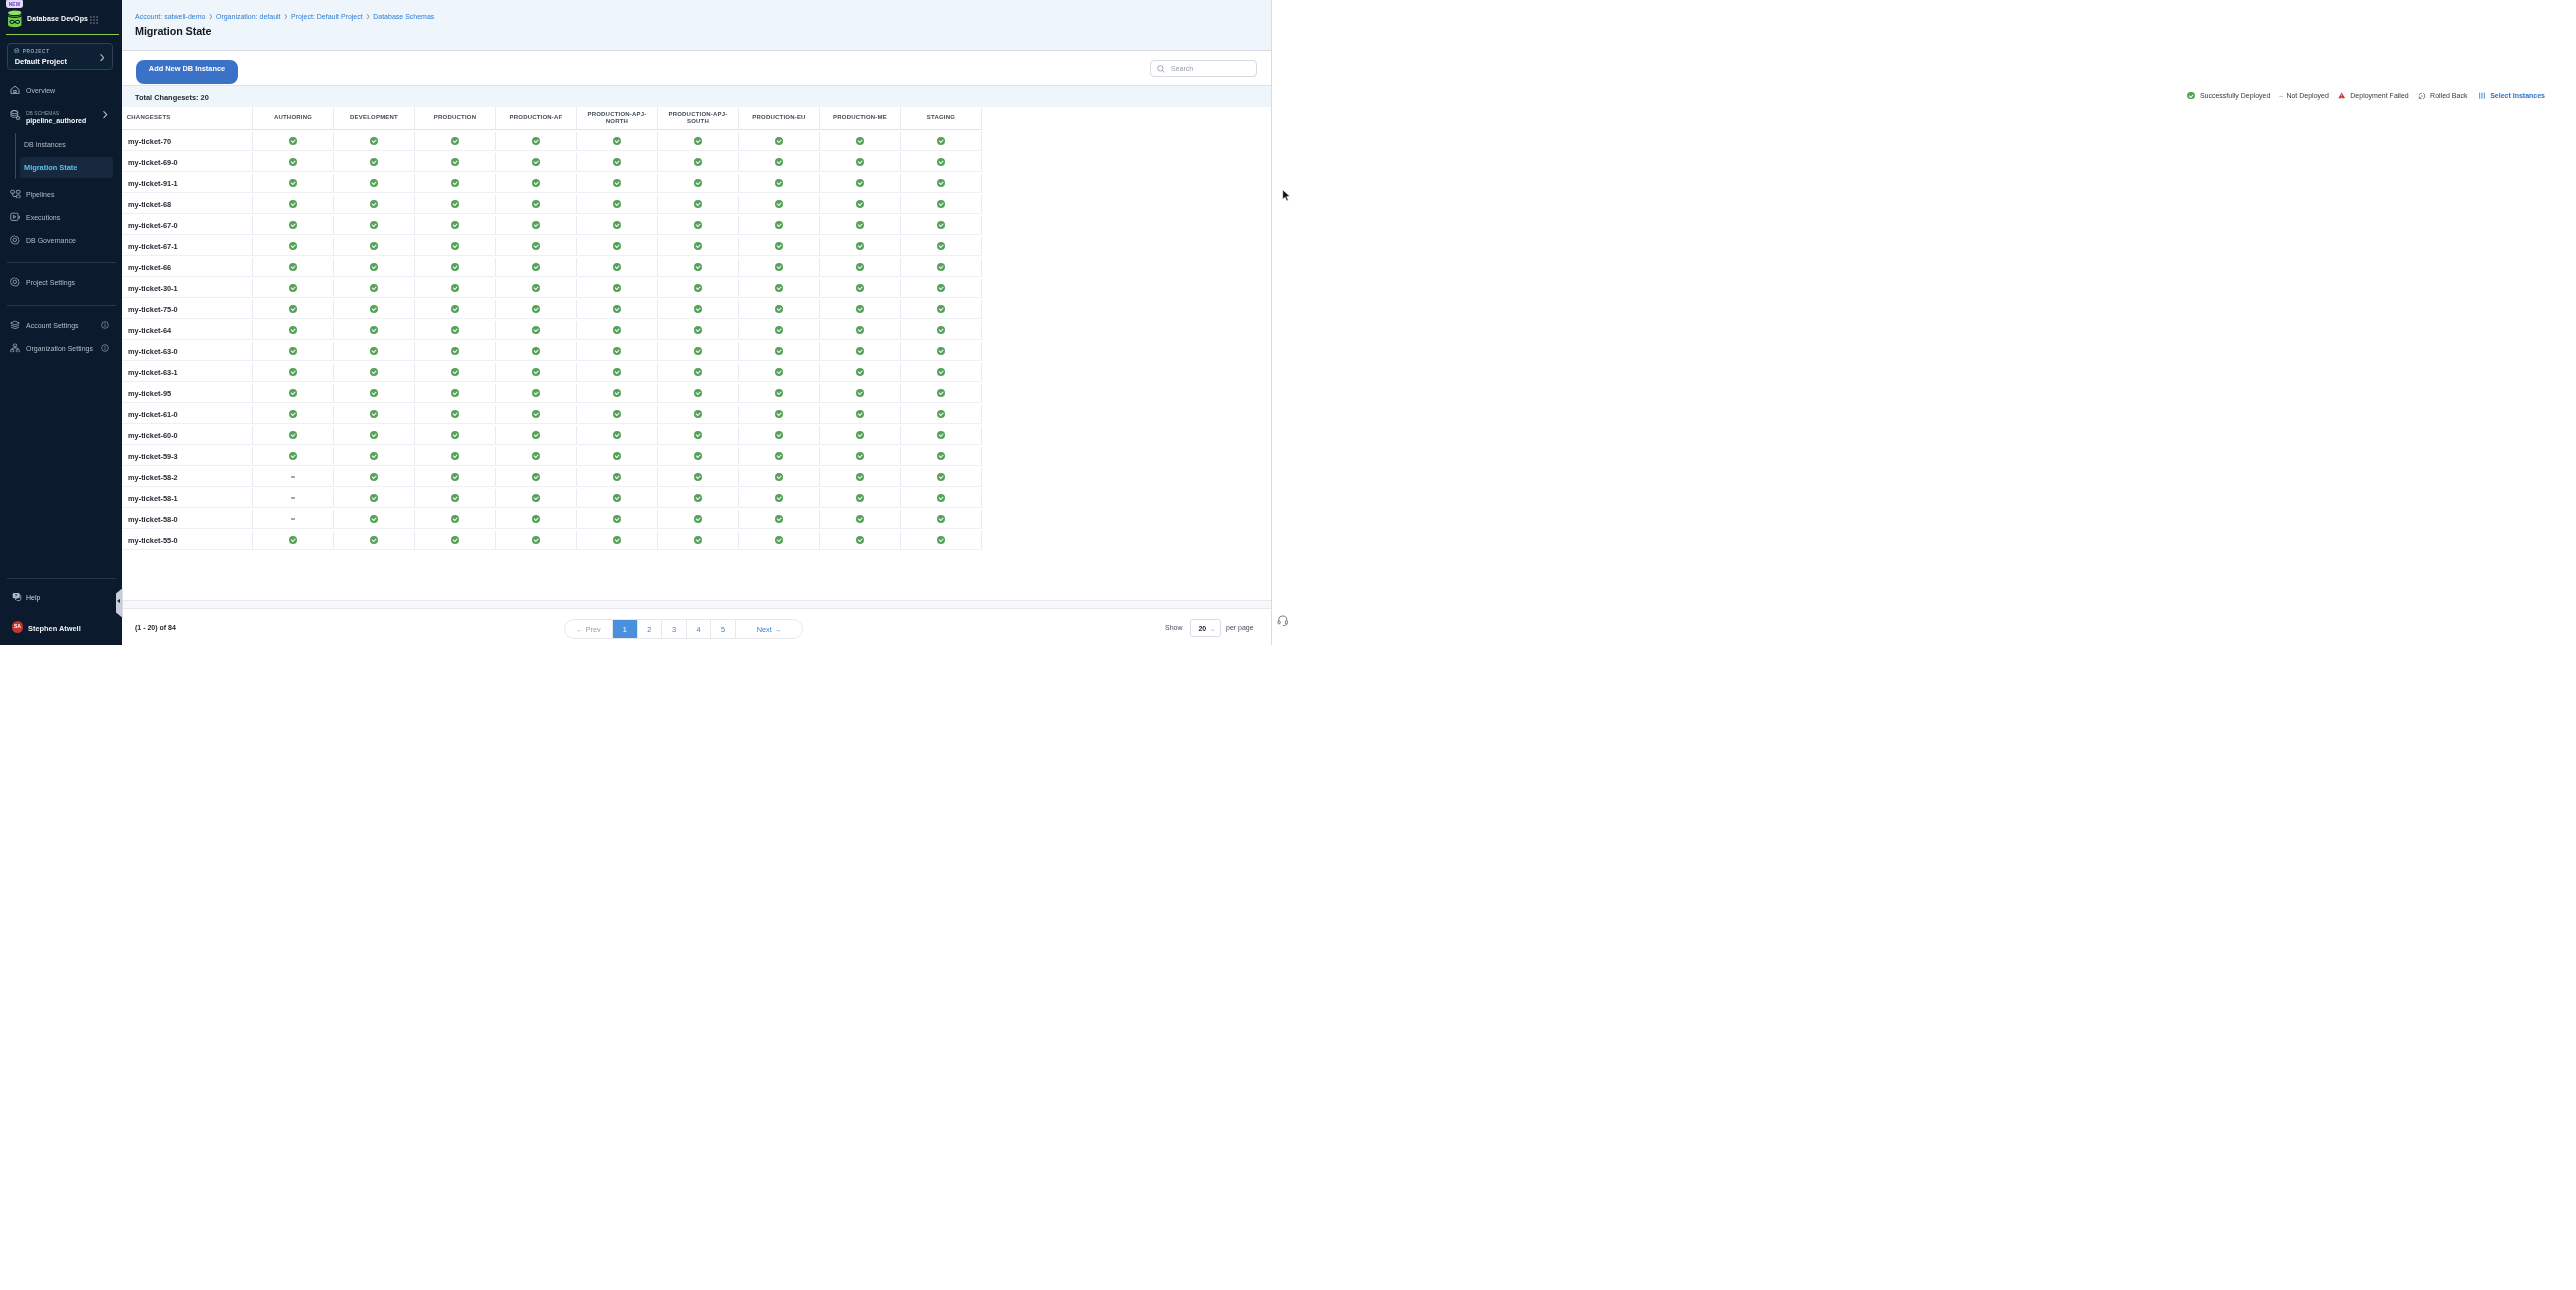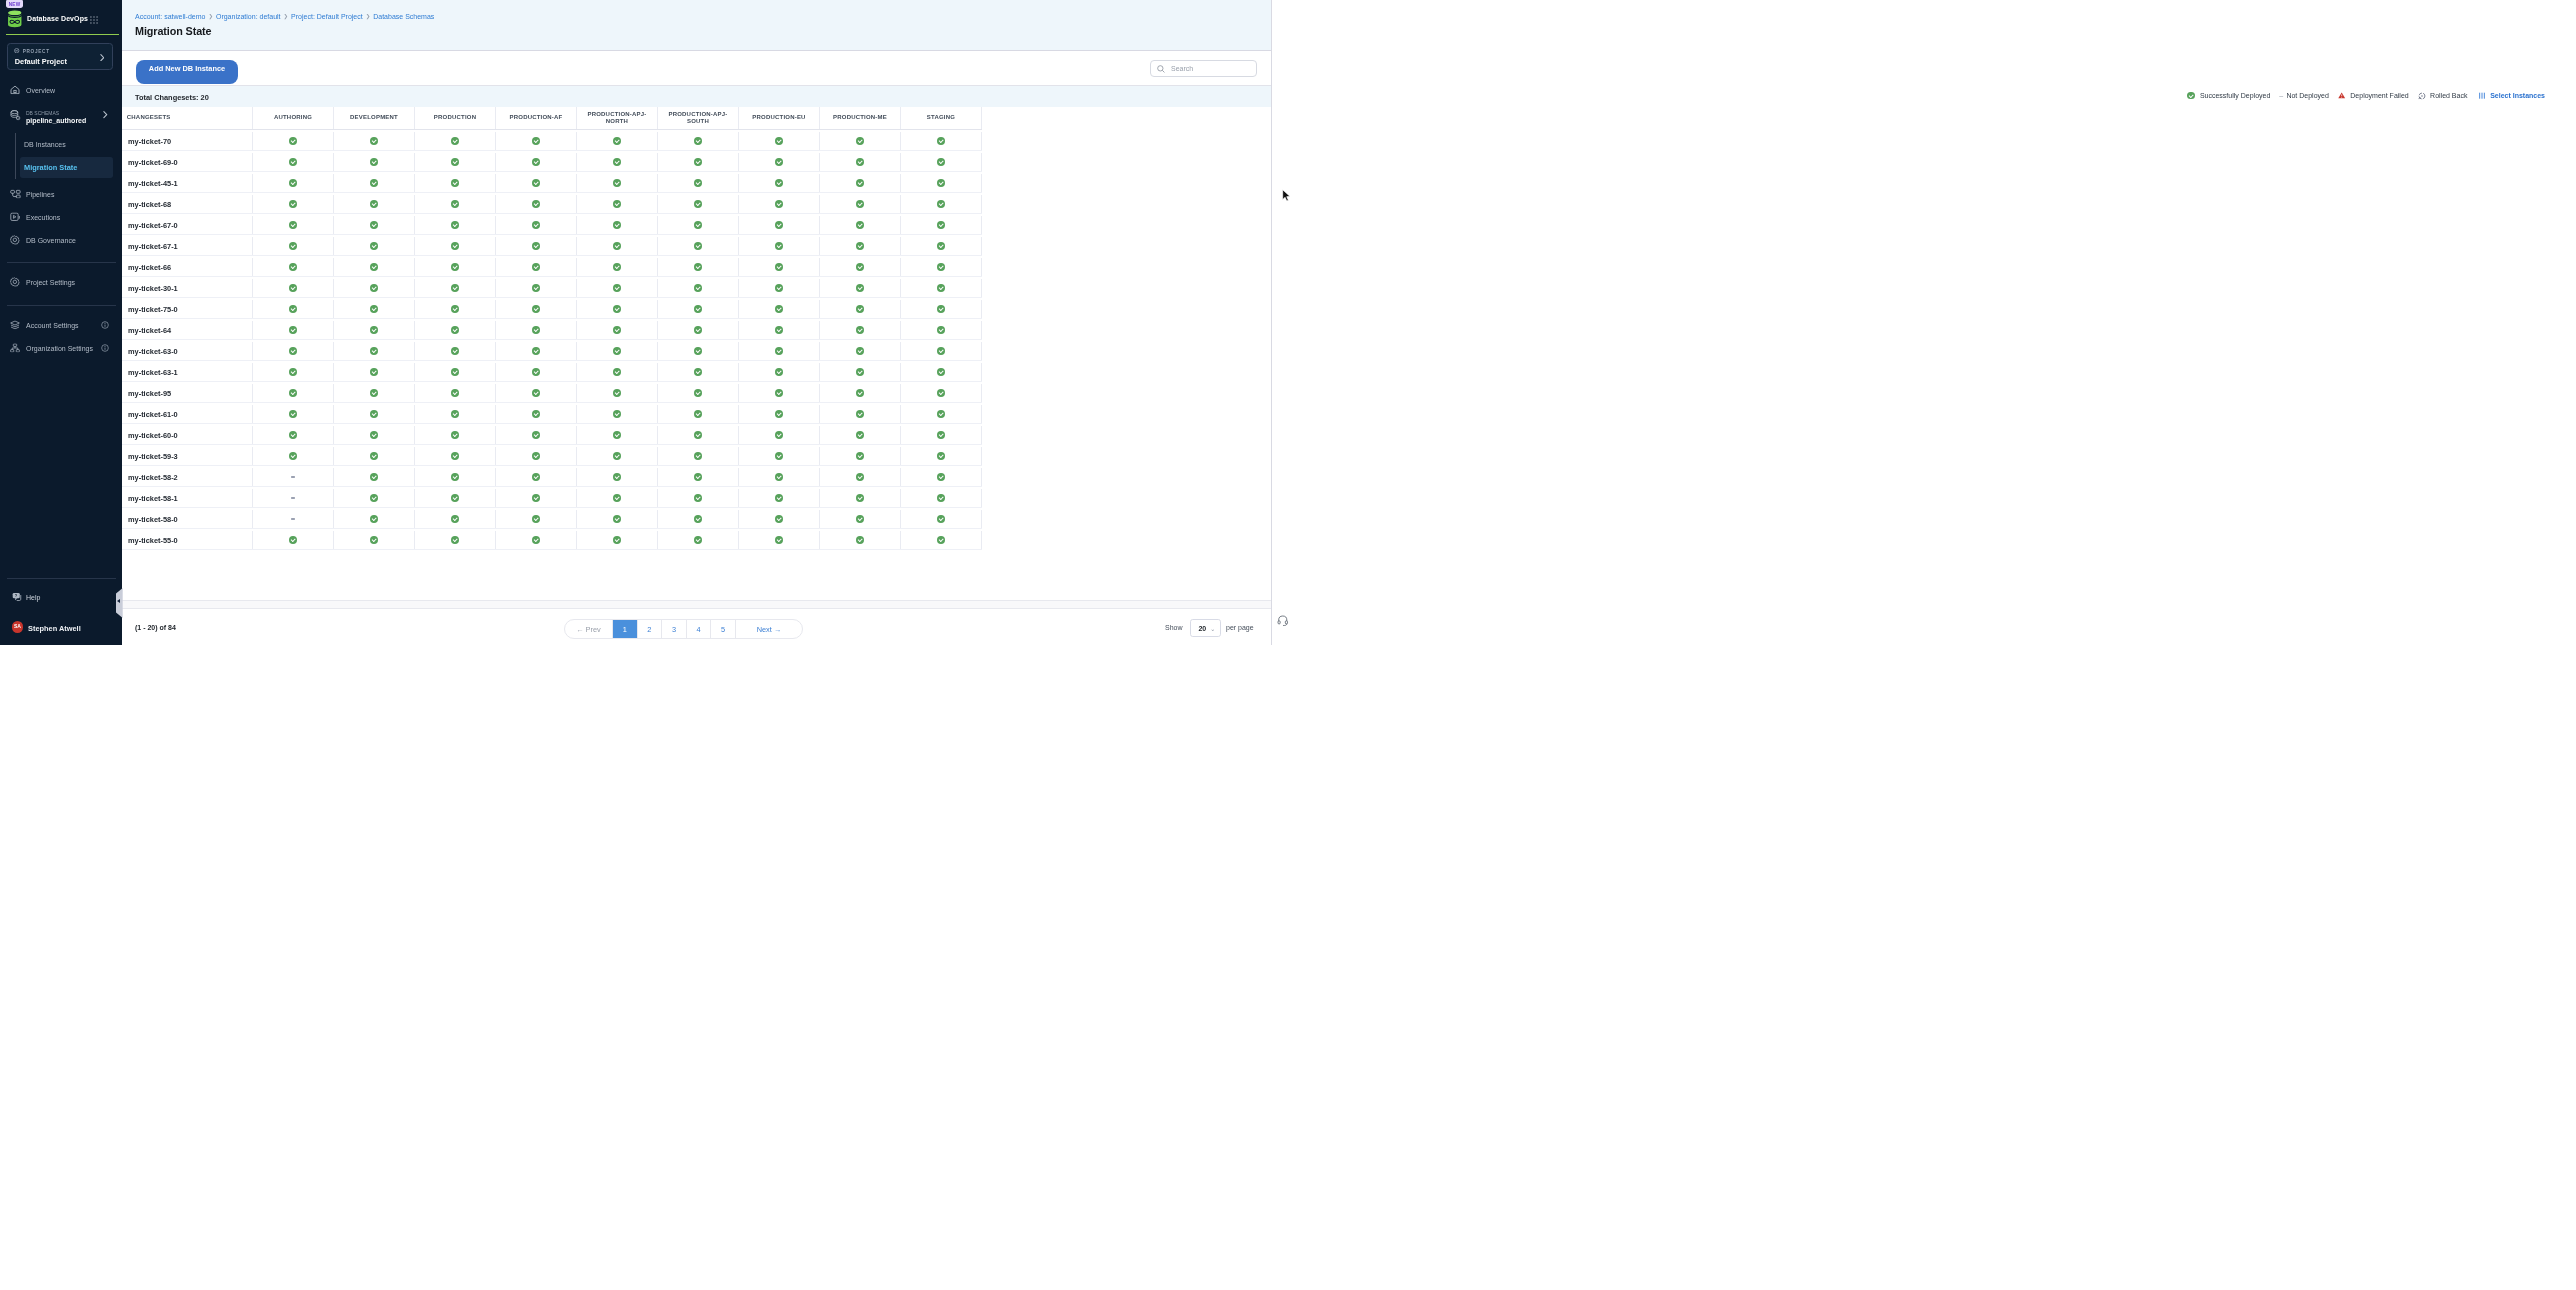--- a/index.html
+++ b/index.html
@@ -328,21 +328,21 @@
         <span class="k"></span>
       </div>
       <div>
         <span class="k"></span>
       </div>
       <div>
         <span class="k"></span>
       </div>
     </div>
 <div class="tr">
-      <div>my-ticket-45-1</div>
+      <div>my-ticket-91-1</div>
       <div>
         <span class="k"></span>
       </div>
       <div>
         <span class="k"></span>
       </div>
       <div>
         <span class="k"></span>
       </div>
       <div>

